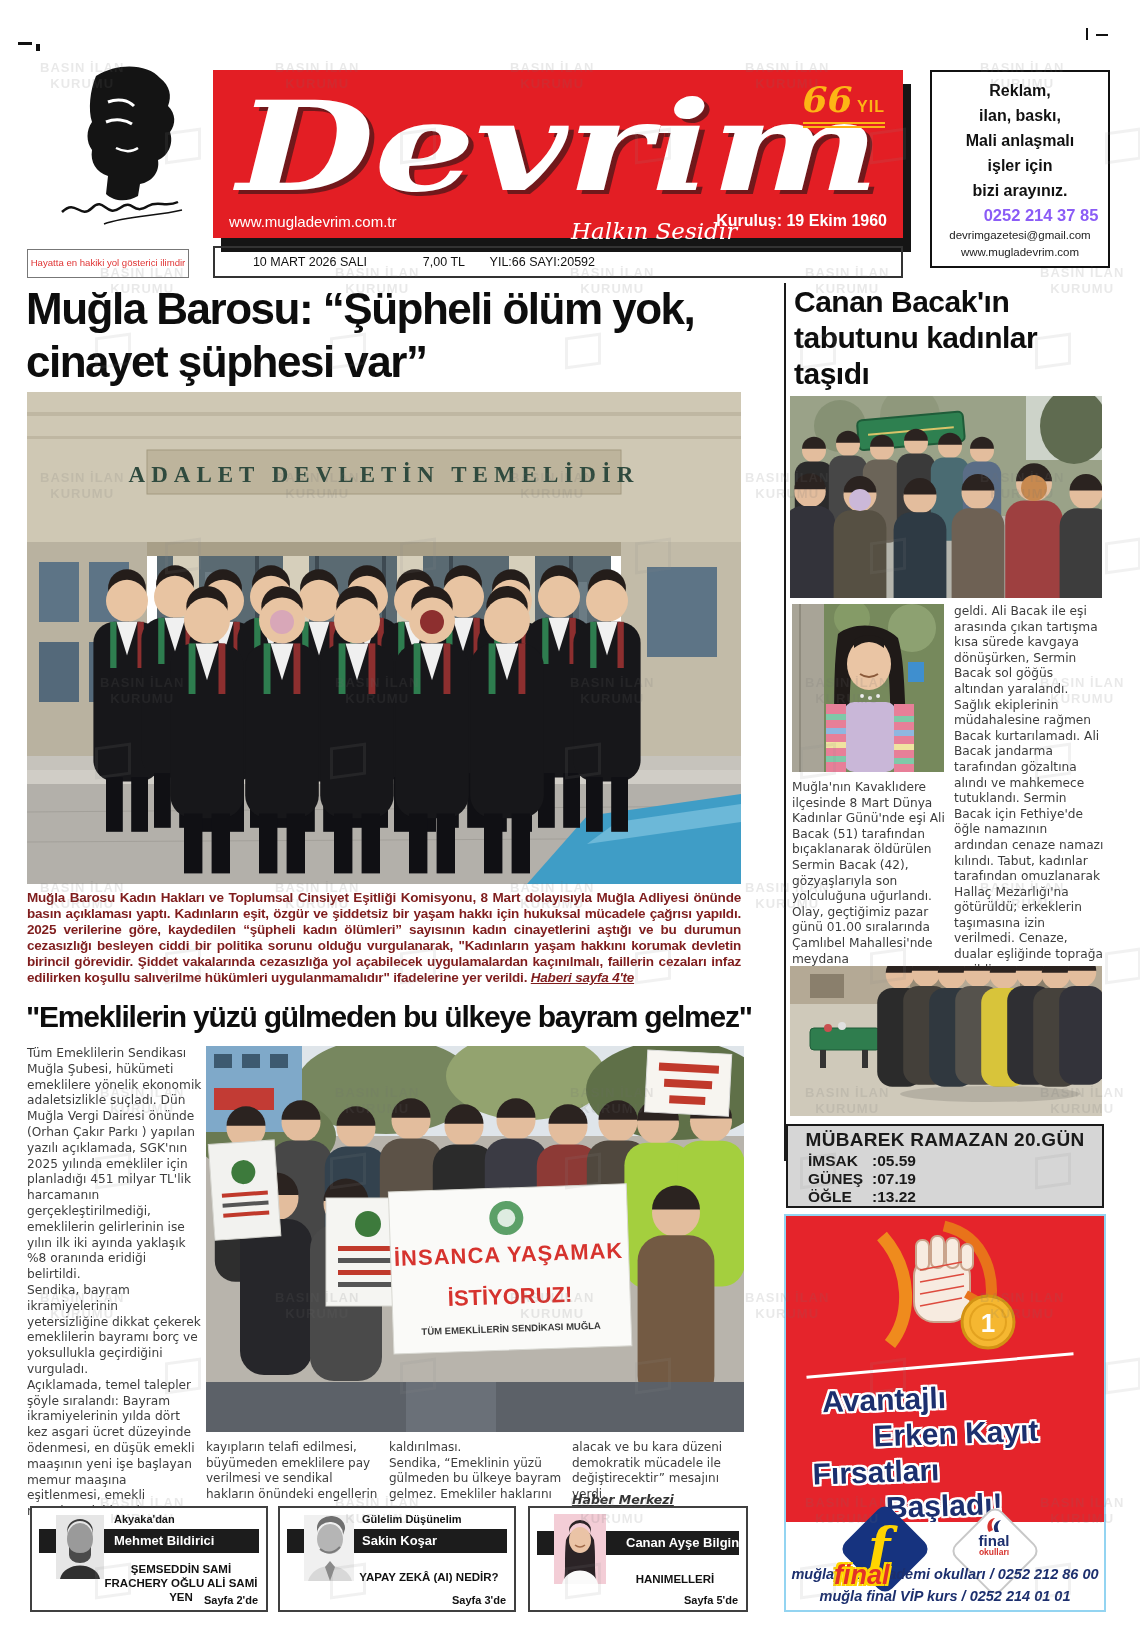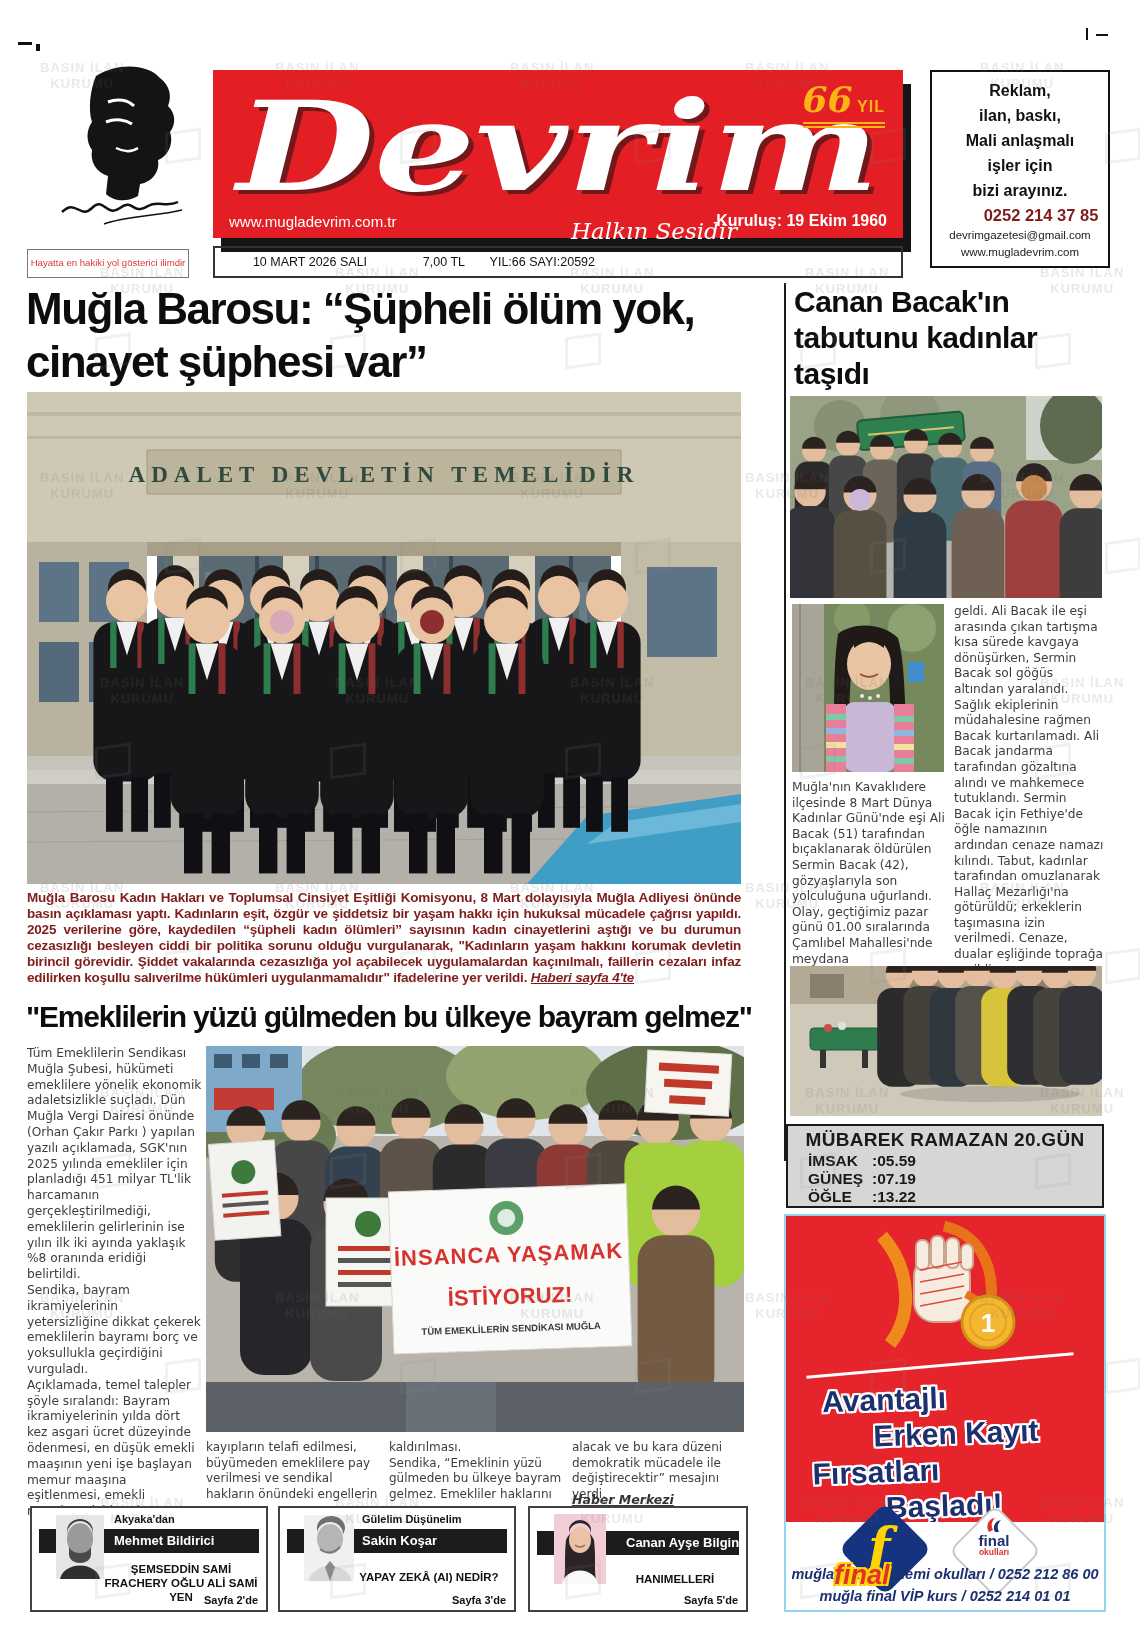--- a/index.html
+++ b/index.html
@@ -24,21 +24,21 @@
   .years-lab{font-weight:bold;font-size:16px;letter-spacing:1px;}
   .tagline{position:absolute;left:358px;top:148px;color:#fff;font-family:"DejaVu Serif",serif;
            font-style:italic;font-size:23px;z-index:3;}
   .motto-box{left:27px;top:249px;width:160px;height:27px;border:1px solid #777;
              color:#e03535;font-size:9.6px;text-align:center;line-height:26px;}
 
   
   .contact{left:930px;top:70px;width:180px;height:198px;border:2px solid #111;
            text-align:center;color:#111;box-sizing:border-box;padding-top:6px;}
   .contact .big{font-weight:bold;font-size:16px;line-height:25px;}
-  .contact .phone{color:#7f1d1d;font-weight:bold;font-size:16.5px;line-height:24px;padding-left:42px;}
+  .contact .phone{color:#8b5cf6;font-weight:bold;font-size:16.5px;line-height:24px;padding-left:42px;}
   .contact .small{font-size:11.5px;line-height:17px;color:#222;}
 
   
   .dateline{left:213px;top:246px;width:690px;height:32px;border:2px solid #333;
             box-sizing:border-box;display:flex;align-items:center;font-size:12.5px;color:#111;
             padding:0 10px;}
   .dl-date{width:170px;text-align:center;}
   .dl-desc{flex:1;text-align:center;letter-spacing:.2px;}
   .dl-price{width:70px;text-align:right;}
   .dl-issue{width:130px;text-align:right;}

